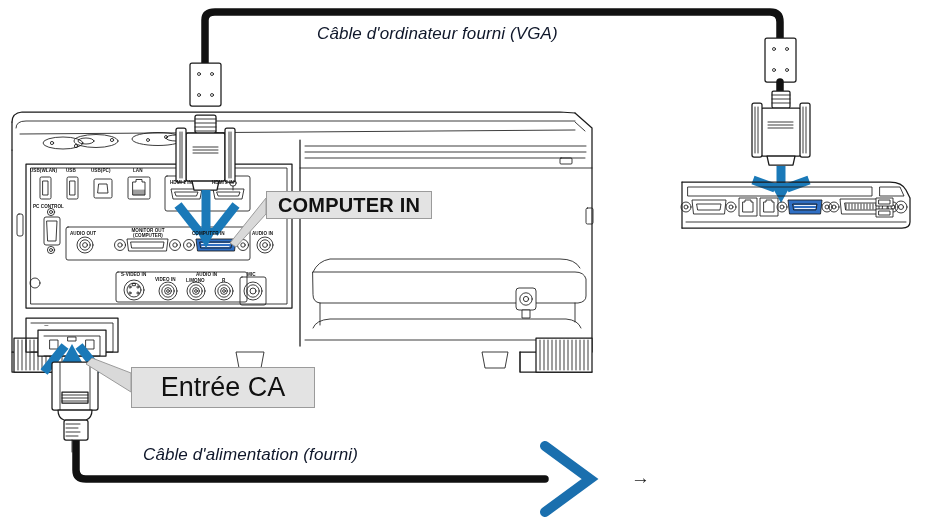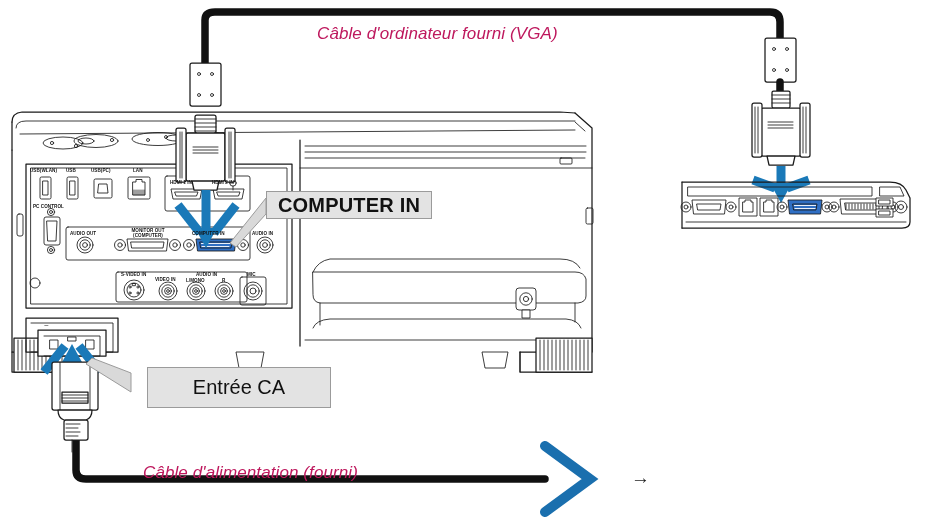--- a/index.html
+++ b/index.html
@@ -8,26 +8,26 @@
     font-family:"Liberation Sans", sans-serif;
     color:#1a1a1a;
   }
   #stage{position:absolute;inset:0;}
   svg.layer{position:absolute;left:0;top:0;width:928px;height:521px;}
 
   .cap{
     position:absolute;
     font-style:italic;
     font-size:17px;
-    color:#be185d;
+    color:#0f172a;
     white-space:nowrap;
     letter-spacing:.1px;
   }
   #cap-vga{left:317px;top:24px;}
-  #cap-power{left:143px;top:463px;}
+  #cap-power{left:143px;top:445px;}
   #cap-wall{left:657px;top:468px;}
   #arrow-glyph{
     position:absolute;left:631px;top:467px;
     font-size:19px;font-style:normal;color:#1d1d1d;
   }
 
   .callout{
     position:absolute;
     background:#e3e3e3;
     border:1px solid #9b9b9b;
@@ -35,21 +35,21 @@
     white-space:nowrap;
     box-sizing:border-box;
     display:flex;align-items:center;justify-content:center;
   }
   #callout-computer-in{
     left:266px;top:191px;width:166px;height:28px;
     font-size:20px;font-weight:700;letter-spacing:.2px;
   }
   #callout-ac{
     left:131px;top:367px;width:184px;height:41px;
-    font-size:20px;font-weight:400;margin-left:16px;
+    font-size:27px;font-weight:400;
   }
 
   .portlabel{
     position:absolute;
     font-size:4.6px;
     font-weight:700;
     color:#141414;
     white-space:nowrap;
     letter-spacing:.05px;
     transform-origin:left top;

